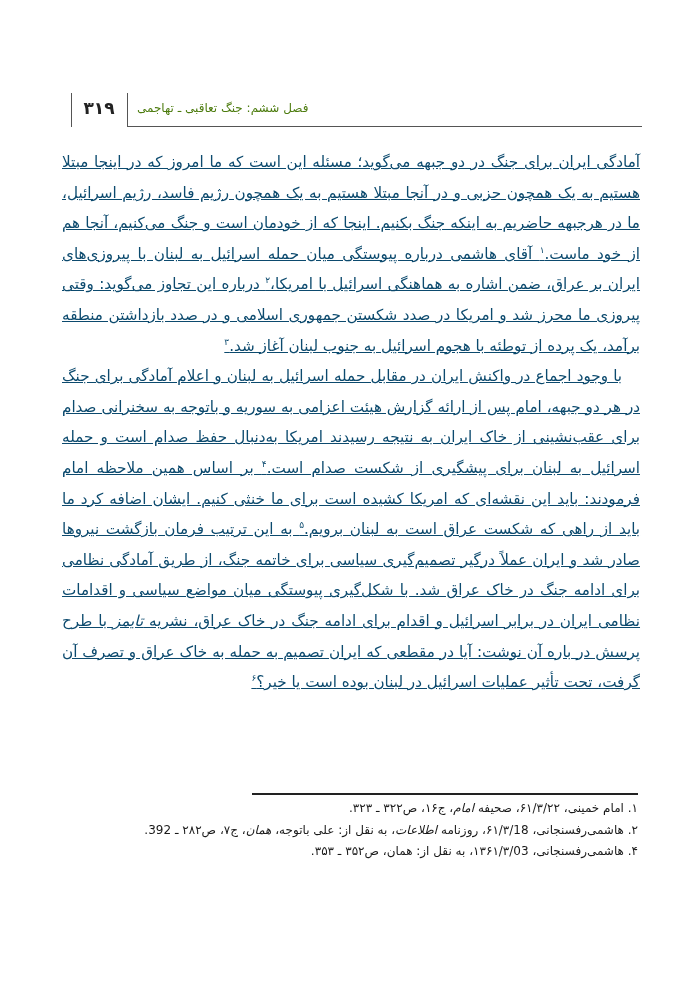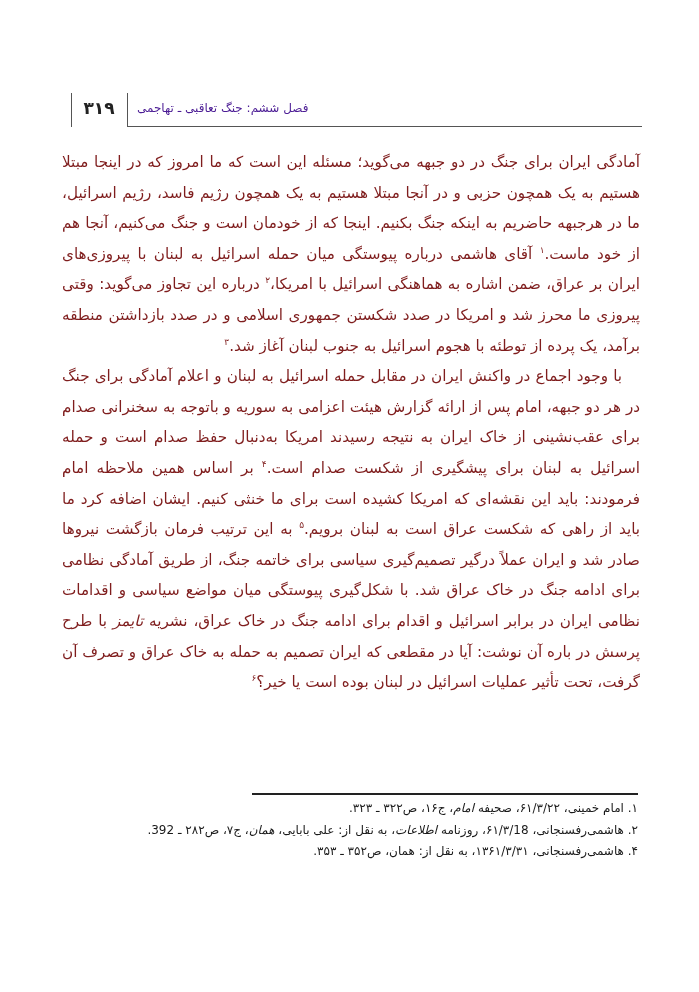--- a/index.html
+++ b/index.html
@@ -7,25 +7,25 @@
          font-family: "DejaVu Sans", sans-serif; color: #1a1a1a; }
   .page { position: absolute; left: 0; top: 8px; width: 699px; height: 756px; margin-top: 18px; }
 
   
   .header { position: absolute; top: 67px; left: 71px; width: 571px; height: 34px; }
   .hdr-left-bar { position: absolute; left: 0; top: 0; width: 1px; height: 34px; background: #555; }
   .hdr-page { position: absolute; left: 9px; top: 5px; width: 38px; text-align: center;
               font-family: "DejaVu Sans", sans-serif; font-weight: bold; font-size: 17px; color: #222; }
   .hdr-mid-bar { position: absolute; left: 56px; top: 0; width: 1px; height: 34px; background: #555; }
   .hdr-underline { position: absolute; left: 56px; top: 33px; width: 515px; height: 1px; background: #555; }
-  .hdr-title { position: absolute; left: 66px; top: 8px; font-size: 12px; color: #4c1d95; direction: rtl; }
+  .hdr-title { position: absolute; left: 66px; top: 8px; font-size: 12px; color: #4d7c0f; direction: rtl; }
 
   
   .body-text { position: absolute; top: 121px; left: 62px; width: 578px; direction: rtl;
-               text-align: justify; font-size: 15.2px; line-height: 30.6px; color: #7f1d1d; }
+               text-align: justify; font-size: 15.2px; line-height: 30.6px; color: #0c4a6e; text-decoration: underline; }
   .body-text p { margin: 0; }
   .body-text p.indent { text-indent: 18px; }
   .body-text sup, .fn sup { font-size: 9px; line-height: 0; vertical-align: super; }
   .em { font-style: italic; }
 
   
   .fn-rule { position: absolute; top: 767px; left: 252px; width: 386px; height: 1.5px; background: #222; }
   .footnotes { position: absolute; top: 772px; left: 62px; width: 576px; direction: rtl;
                font-size: 12px; line-height: 21.5px; color: #1a1a1a; }
   .footnotes .fn { margin: 0; }
@@ -45,17 +45,17 @@
 
   <div class="body-text" id="body-text">
       <p><span>آمادگی ایران برای جنگ در دو جبهه می‌گوید؛ مسئله این است که ما امروز که در اینجا مبتلا هستیم به یک همچون حزبی و در آنجا مبتلا هستیم به یک همچون رژیم فاسد، رژیم اسرائیل، ما در هرجبهه حاضریم به اینکه جنگ بکنیم. اینجا که از خودمان است و جنگ می‌کنیم، آنجا هم از خود ماست.</span><sup>۱</sup><span> آقای هاشمی درباره پیوستگی میان حمله اسرائیل به لبنان با پیروزی‌های ایران بر عراق، ضمن اشاره به هماهنگی اسرائیل با امریکا،</span><sup>۲</sup><span> درباره این تجاوز می‌گوید: وقتی پیروزی ما محرز شد و امریکا در صدد شکستن جمهوری اسلامی و در صدد بازداشتن منطقه برآمد، یک پرده از توطئه با هجوم اسرائیل به جنوب لبنان آغاز شد.</span><sup>۳</sup></p>
       <p class="indent"><span>با وجود اجماع در واکنش ایران در مقابل حمله اسرائیل به لبنان و اعلام آمادگی برای جنگ در هر دو جبهه، امام پس از ارائه گزارش هیئت اعزامی به سوریه و باتوجه به سخنرانی صدام برای عقب‌نشینی از خاک ایران به نتیجه رسیدند امریکا به‌دنبال حفظ صدام است و حمله اسرائیل به لبنان برای پیشگیری از شکست صدام است.</span><sup>۴</sup><span> بر اساس همین ملاحظه امام فرمودند: باید این نقشه‌ای که امریکا کشیده است برای ما خنثی کنیم. ایشان اضافه کرد ما باید از راهی که شکست عراق است به لبنان برویم.</span><sup>۵</sup><span> به این ترتیب فرمان بازگشت نیروها صادر شد و ایران عملاً درگیر تصمیم‌گیری سیاسی برای خاتمه جنگ، از طریق آمادگی نظامی برای ادامه جنگ در خاک عراق شد. با شکل‌گیری پیوستگی میان مواضع سیاسی و اقدامات نظامی ایران در برابر اسرائیل و اقدام برای ادامه جنگ در خاک عراق، نشریه </span><span class="em">تایمز</span><span> با طرح پرسش در باره آن نوشت: آیا در مقطعی که ایران تصمیم به حمله به خاک عراق و تصرف آن گرفت، تحت تأثیر عملیات اسرائیل در لبنان بوده است یا خیر؟</span><sup>۶</sup></p>
     </div>
 
   <div class="fn-rule"></div>
 
   <div class="footnotes" id="footnotes">
       <p class="fn"><span>۱. امام خمینی، ۶۱/۳/۲۲، صحیفه </span><span class="em">امام</span><span>، ج۱۶، ص۳۲۲ ـ ۳۲۳.</span></p>
-      <p class="fn"><span>۲. هاشمی‌رفسنجانی، ۶۱/۳/18، روزنامه </span><span class="em">اطلاعات</span><span>، به نقل از: علی بابایی، </span><span class="em">همان</span><span>، ج۷، ص۲۸۲ ـ 392.</span></p>
-      <p class="fn"><span>۴. هاشمی‌رفسنجانی، ۱۳۶۱/۳/۳۱، به نقل از: همان، ص۳۵۲ ـ ۳۵۳.</span></p>
+      <p class="fn"><span>۲. هاشمی‌رفسنجانی، ۶۱/۳/18، روزنامه </span><span class="em">اطلاعات</span><span>، به نقل از: علی باتوجه، </span><span class="em">همان</span><span>، ج۷، ص۲۸۲ ـ 392.</span></p>
+      <p class="fn"><span>۴. هاشمی‌رفسنجانی، ۱۳۶۱/۳/03، به نقل از: همان، ص۳۵۲ ـ ۳۵۳.</span></p>
     </div>
 
 </div>
 
 </body></html>

